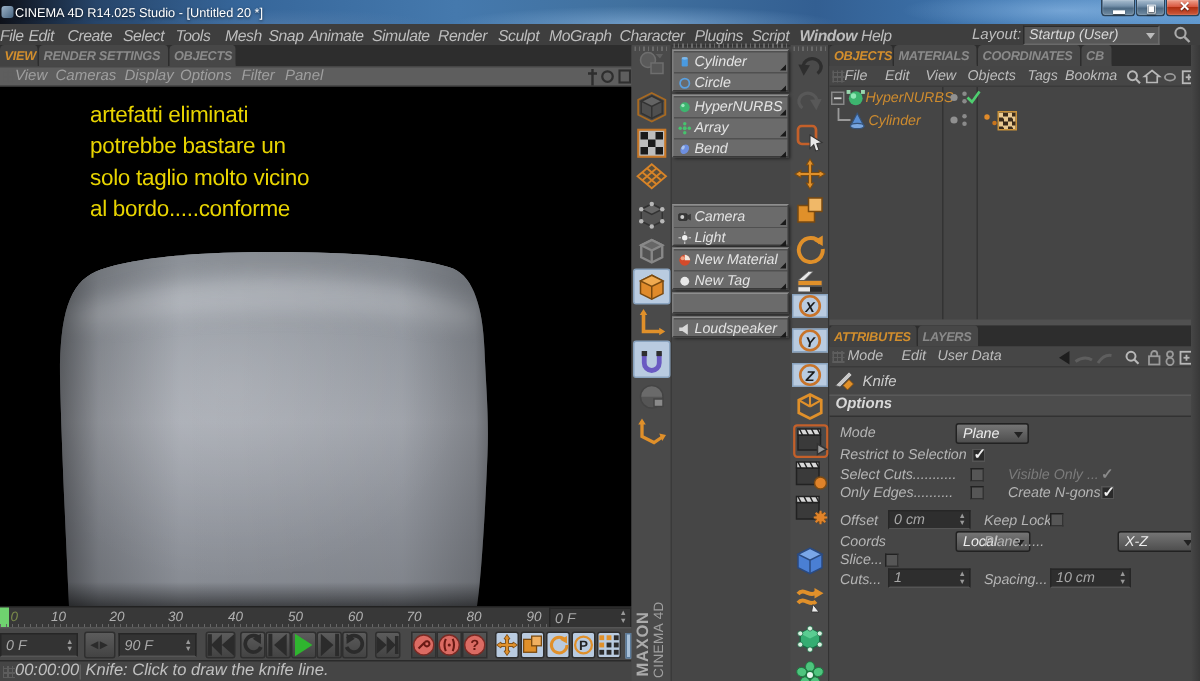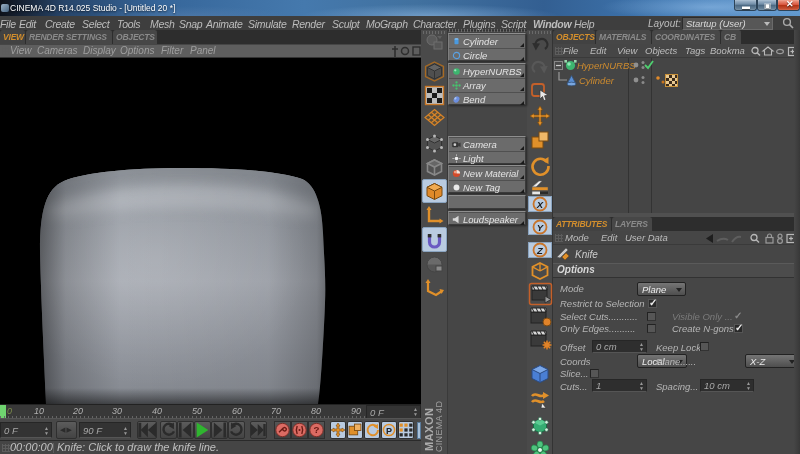--- a/index.html
+++ b/index.html
@@ -154,20 +154,21 @@
     <span style="left:161px;">Filter</span>
     <span style="left:190px;">Panel</span>
   </div>
   <svg style="left:392px;top:46px;" width="28" height="11" viewBox="0 0 28 11">
     <path d="M3 0 L3 11 M0 3 L6 3" stroke="#2e2e2e" stroke-width="1.6" fill="none"></path>
     <circle cx="13" cy="5" r="3.5" fill="none" stroke="#2e2e2e" stroke-width="1.5"></circle>
     <rect x="21" y="1" width="7" height="8" fill="none" stroke="#2e2e2e" stroke-width="1.4"></rect>
   </svg>
 
   <div id="viewport">
+    <div class="ytext">artefatti eliminati<br>potrebbe bastare un<br>solo taglio molto vicino<br>al bordo.....conforme</div>
     <svg width="421" height="346" viewBox="0 0 421 346" style="left:0;top:0;">
       <defs>
         <linearGradient id="bodyv" x1="0" y1="0" x2="0" y2="1">
           <stop offset="0" stop-color="#83888f"></stop>
           <stop offset="0.22" stop-color="#989da5"></stop>
           <stop offset="0.48" stop-color="#a5a9b1"></stop>
           <stop offset="0.8" stop-color="#8f939b"></stop>
           <stop offset="1" stop-color="#84888f"></stop>
         </linearGradient>
         <linearGradient id="bodyh" x1="0" y1="0" x2="1" y2="0">

